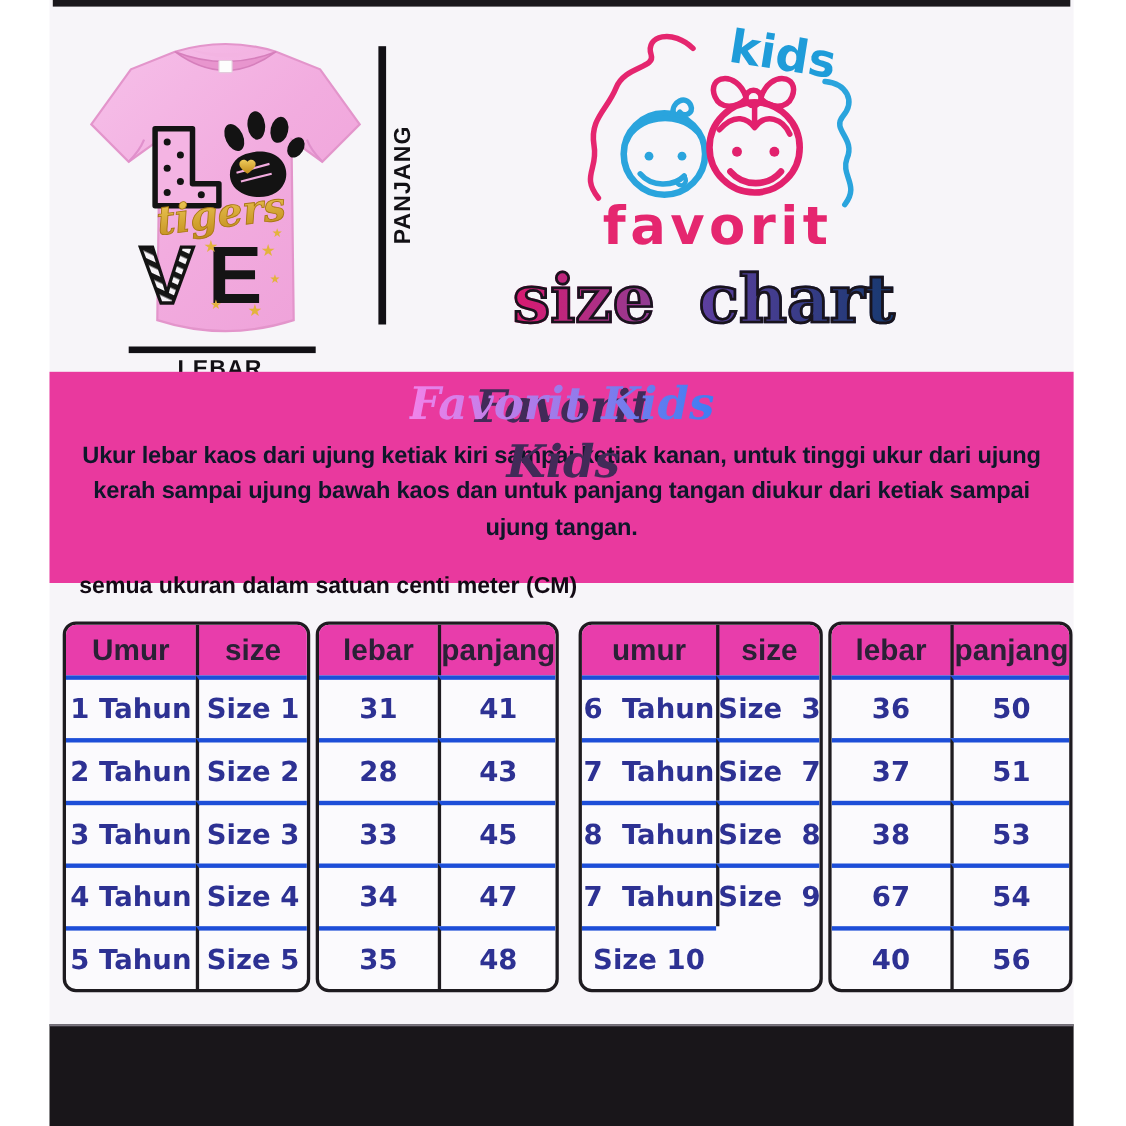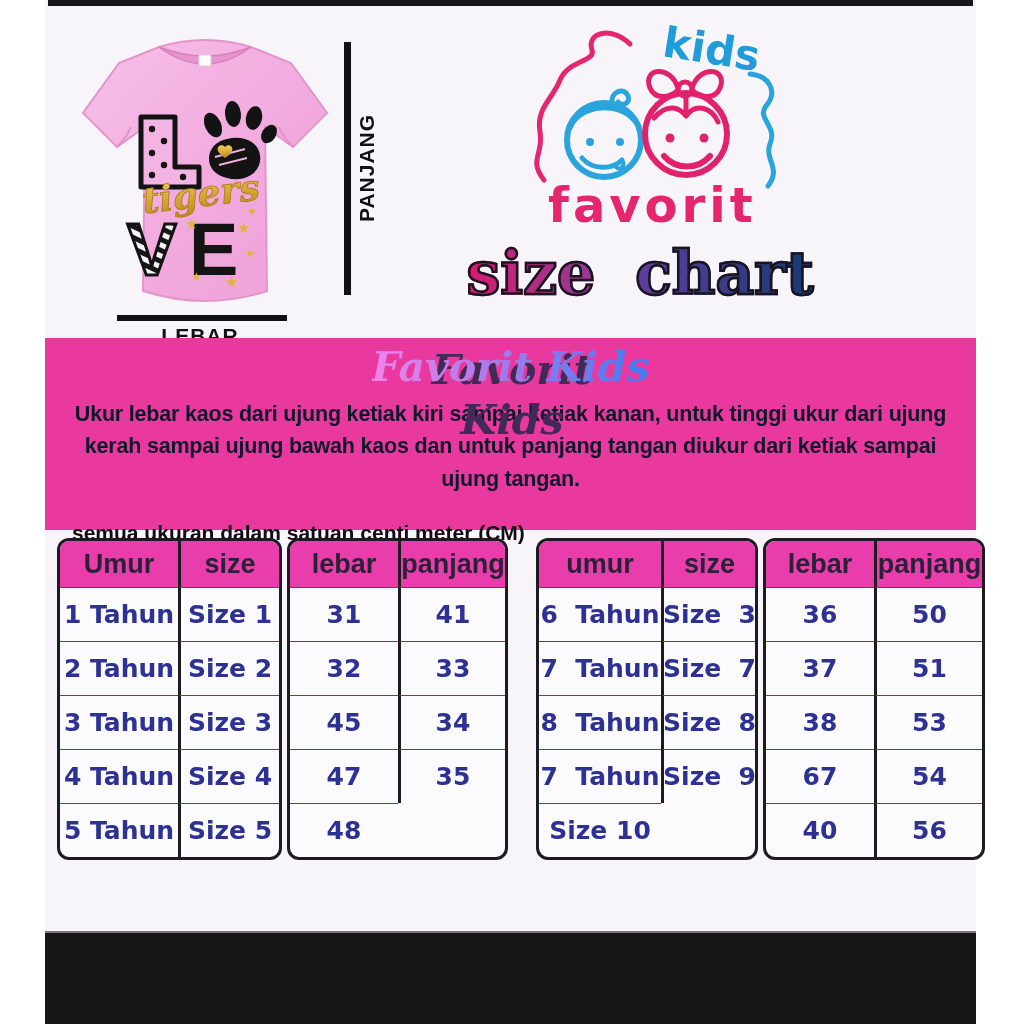--- a/index.html
+++ b/index.html
@@ -37,27 +37,27 @@
   .title-wrap{position:relative;display:inline-block;font-family:"DejaVu Serif",serif;
               font-style:italic;font-weight:bold;font-size:41px;line-height:50px;}
   .t-shadow{position:absolute;left:3px;top:3px;color:#422A58;}
   .t-front{position:relative;background-image:linear-gradient(90deg,#F283EA 0%,#A57BE9 45%,#3E7DF2 100%);
            -webkit-background-clip:text;background-clip:text;color:transparent;}
   .banner-desc{margin:2px 0 0 0;font-weight:bold;font-size:21.5px;line-height:1.5;
                color:#0f172a;text-align:center;letter-spacing:-0.2px;}
   .banner-note{margin:26px 0 0 0;font-weight:bold;font-size:21px;color:#120A14;text-align:left;}
 
   
-  .tables{position:absolute;left:12px;top:538px;display:flex;gap:28px;}
+  .tables{position:absolute;left:12px;top:565px;display:flex;gap:18px;}
   .sizetable{display:flex;gap:5px;}
   .tgroup{border:3px solid #1E1B20;border-radius:12px;overflow:hidden;background:#FBFAFD;
           display:grid;}
   .cell{display:flex;align-items:center;justify-content:center;white-space:pre;}
   .cell:nth-child(2n){border-left:3px solid #1E1B20;}
-  .cell:nth-child(n+3){border-top:1px solid #1d4ed8;}
+  .cell:nth-child(n+3){border-top:4px solid #1d4ed8;}
   .th{background:#E83DAB;font-family:"Liberation Sans",sans-serif;font-weight:bold;
       font-size:27px;color:#2A2136;height:46px;}
   .td{font-family:"DejaVu Sans",sans-serif;font-weight:bold;font-size:25px;
       color:#2D3193;height:53px;}
   
   .g1a{grid-template-columns:118px 101px;}
   .g1b{grid-template-columns:108px 107px;}
   .g2a{grid-template-columns:122px 94px;}
   .g2b{grid-template-columns:108px 108px;}
 
@@ -187,21 +187,22 @@
           <div class="cell td">4 Tahun</div>
           <div class="cell td">Size 4</div>
           <div class="cell td">5 Tahun</div>
           <div class="cell td">Size 5</div>
         </div>
         <div class="tgroup g1b">
           <div class="cell th">lebar</div>
           <div class="cell th">panjang</div>
           <div class="cell td">31</div>
           <div class="cell td">41</div>
-          <div class="cell td">32</div>
+          <div class="cell td">28</div>
+          <div class="cell td">43</div>
           <div class="cell td">33</div>
           <div class="cell td">45</div>
           <div class="cell td">34</div>
           <div class="cell td">47</div>
           <div class="cell td">35</div>
           <div class="cell td">48</div>
         </div>
       </div>
 
       <div class="sizetable">

